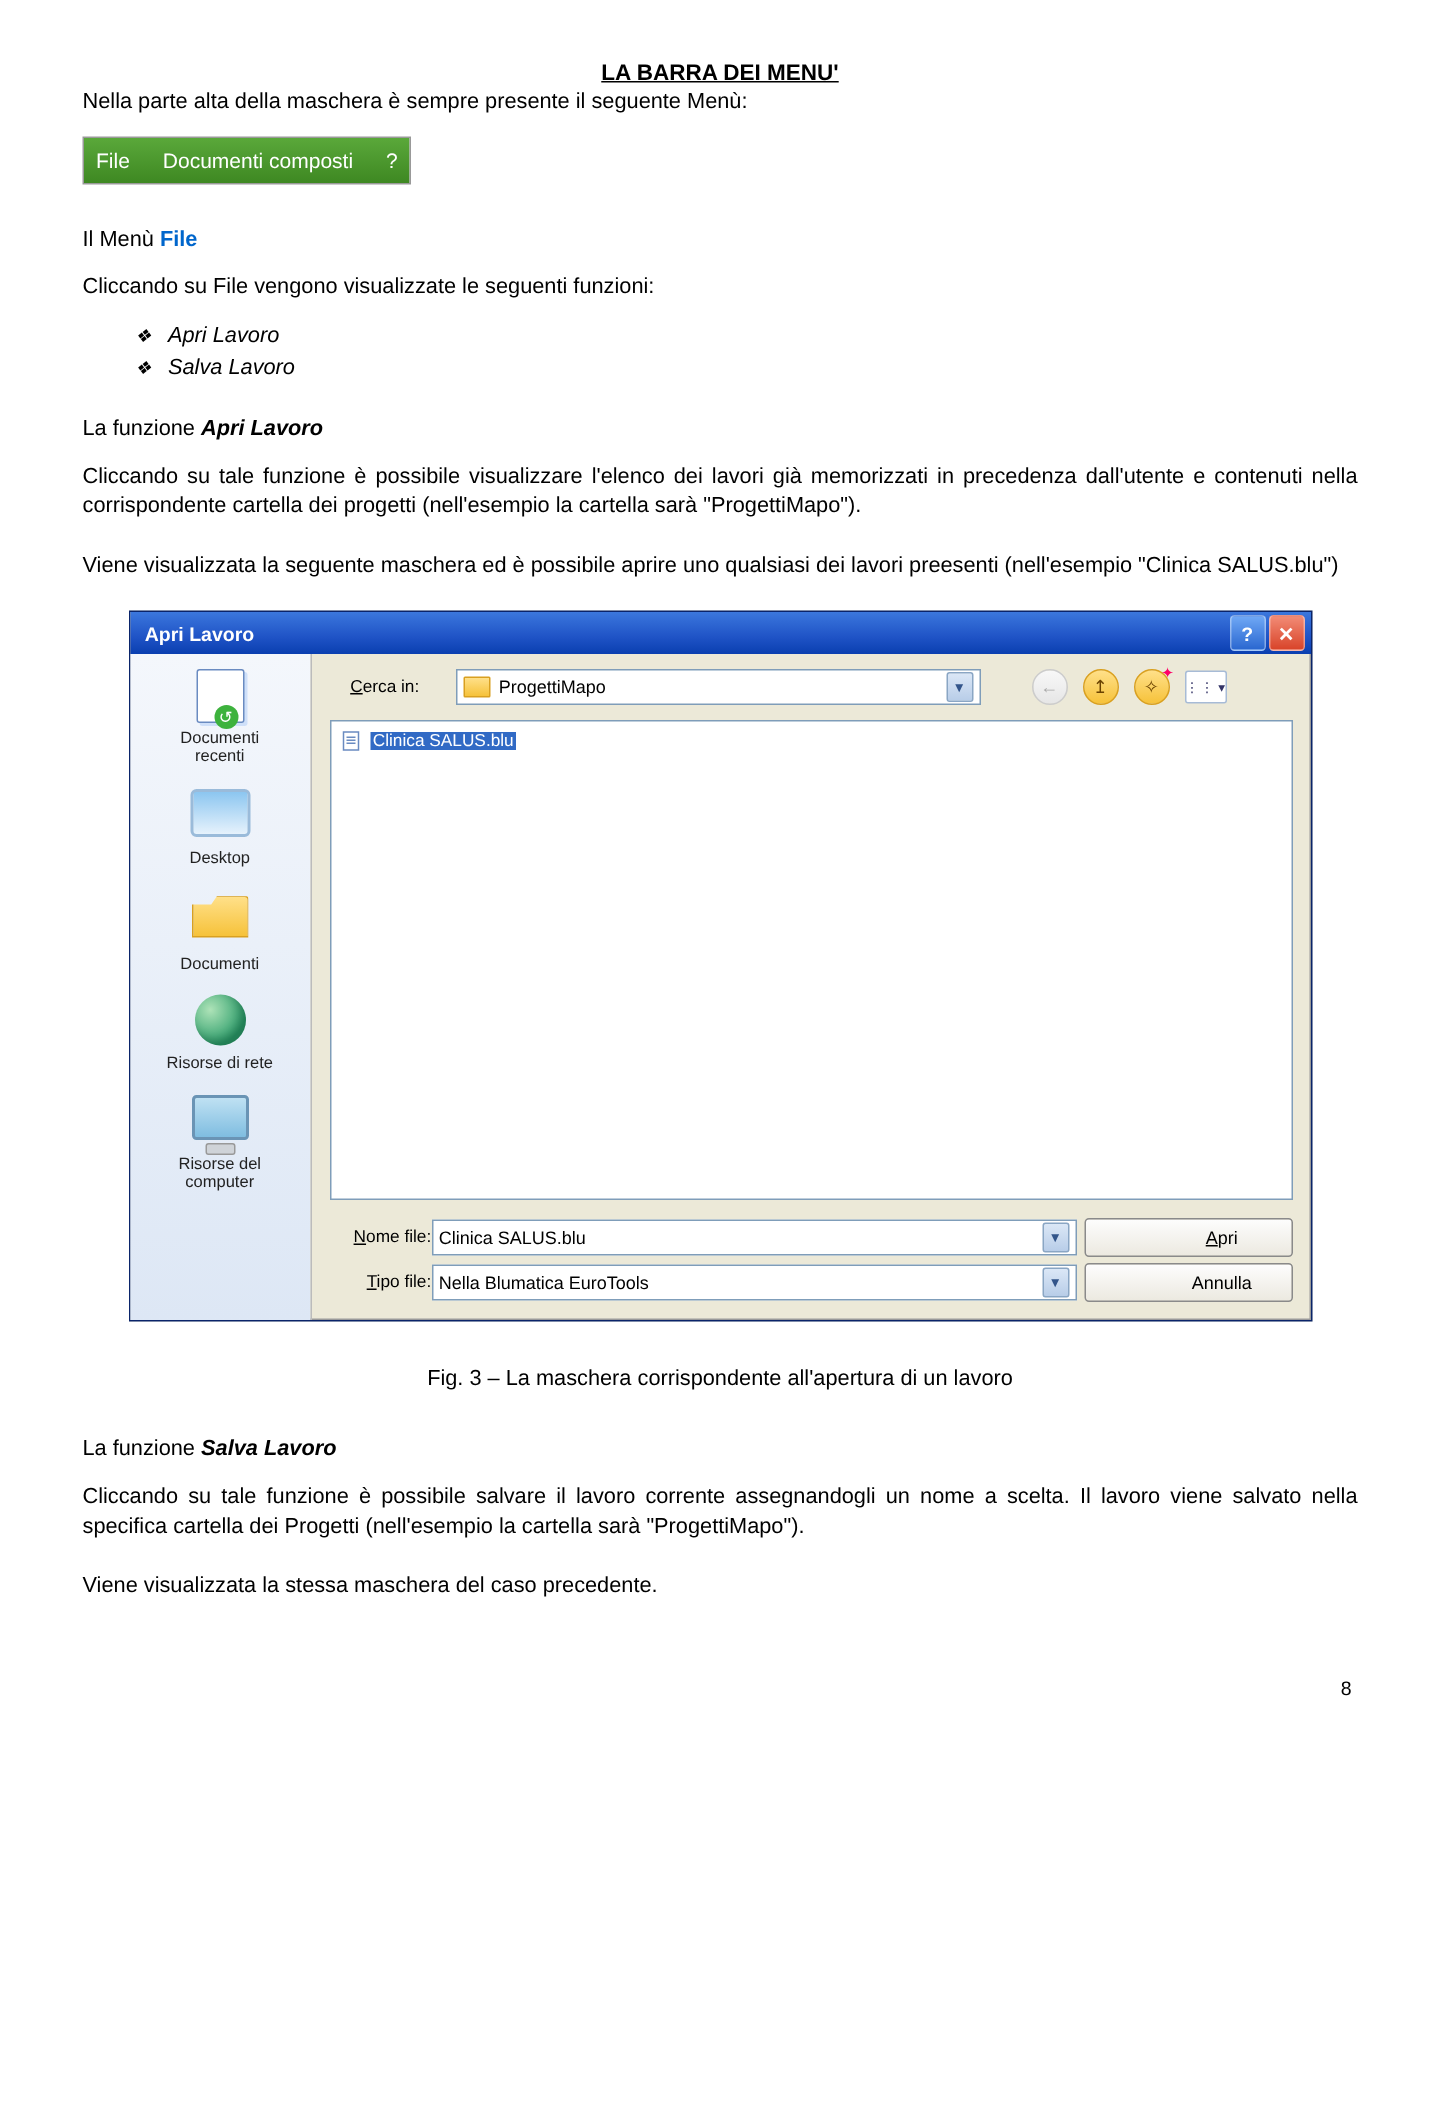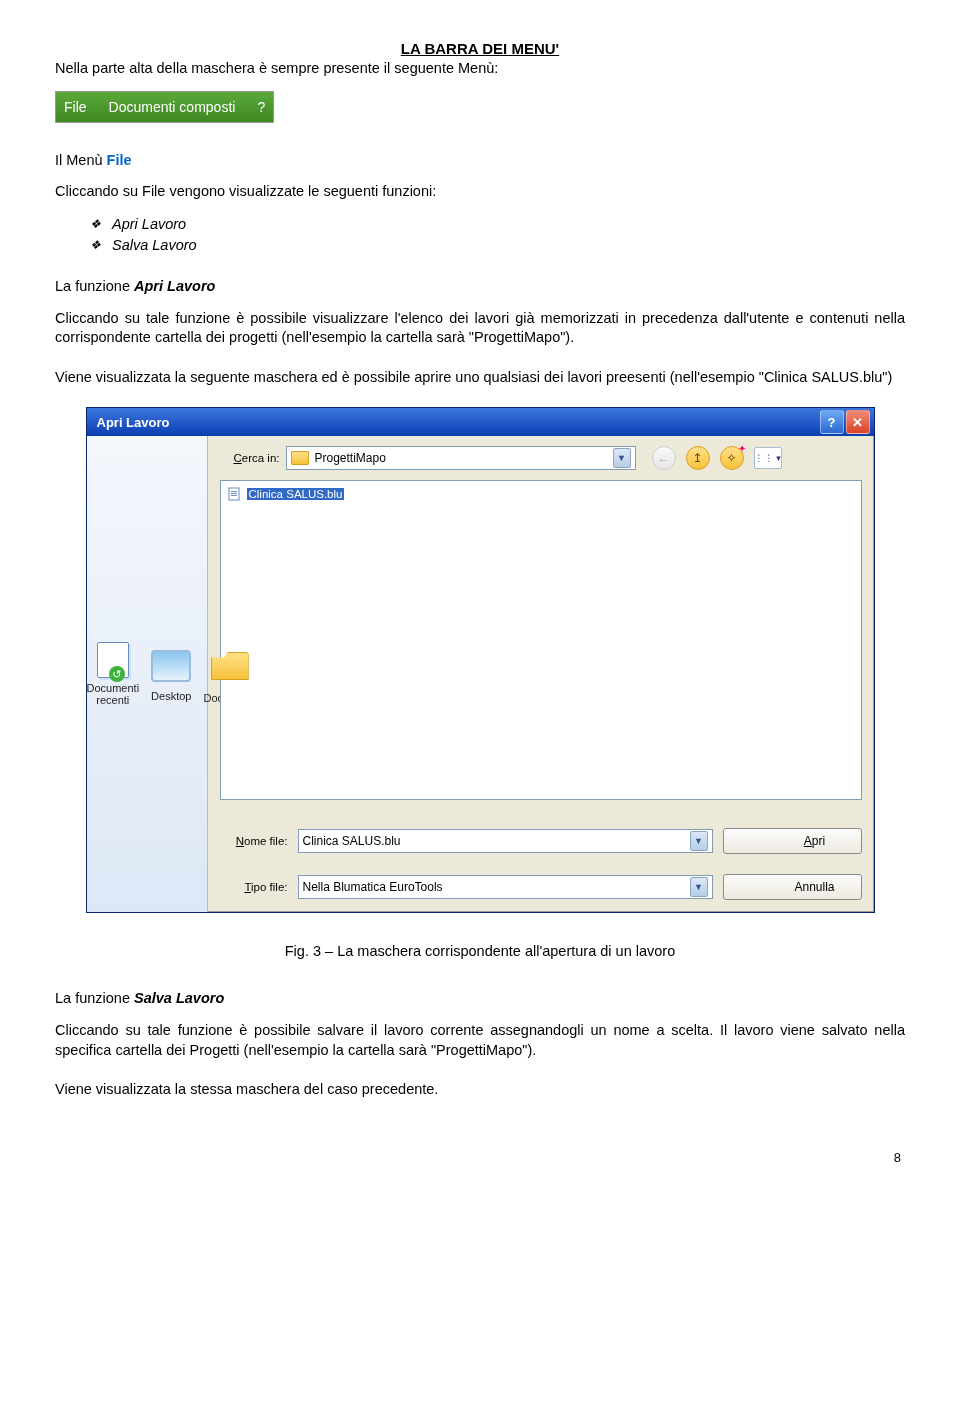--- a/index.html
+++ b/index.html
@@ -74,21 +74,21 @@
     font-weight: bold;
   }
   .tb-help { background: linear-gradient(#6fa8f5,#2a67d0); color:#fff;}
   .tb-close { background: linear-gradient(#f28b75,#d8442a); color:#fff;}
   .d-body { display: flex; }
   .places {
     width: 120px;
     background: linear-gradient(#f4f7fc, #dde7f5);
     border-right: 1px solid #bbb;
     padding: 10px 0;
-    display: flex; flex-direction: row; align-items: center;
+    display: flex; flex-direction: column; align-items: center;
     gap: 12px;
   }
   .place {
     text-align: center; width: 110px;
     font-size: 11px; color: #222;
     cursor: default;
   }
   .place .ico {
     width: 40px; height: 38px; margin: 0 auto 2px;
     border-radius: 6px;
@@ -98,21 +98,21 @@
   .ico-recent::after { content:"↺"; position:absolute; right:8px; bottom:-2px; background:#3db23d; color:#fff; width:16px; height:16px; border-radius:50%; font-size:11px; display:flex;align-items:center;justify-content:center;}
   .ico-desktop::before { content:""; display:block; width:36px; height:28px; background:linear-gradient(#8cc6f0,#e6f2fc); border:2px solid #9abbda; border-radius:4px; margin:4px auto 0;}
   .ico-docs { position:relative;}
   .ico-docs::before { content:""; display:block; width:36px; height:26px; background:linear-gradient(#ffe089,#f6c23a); border-radius:3px 3px 0 0; border:1px solid #d9a020; margin:7px auto 0; clip-path: polygon(0 20%, 35% 20%, 45% 0, 100% 0, 100% 100%, 0 100%);}
   .ico-computer::before { content:""; display:block; width:34px; height:26px; background:linear-gradient(#bfe1f3,#7fbde0); border:2px solid #6a94b5; border-radius:3px; margin:3px auto 0;}
   .ico-computer::after { content:""; display:block; width:18px; height:6px; background:#cfd3d8; border:1px solid #999; margin:2px auto 0; border-radius:2px;}
   .ico-net::before { content:""; display:block; width:34px; height:34px; background:radial-gradient(circle at 30% 30%, #aee3b8, #2a9c69 70%); border-radius:50%; margin:2px auto 0; box-shadow:inset -4px -4px 6px rgba(0,0,0,.2);}
   
   .d-main { flex:1; display:flex; flex-direction:column; }
   .look-row {
-    display:flex; align-items:center; gap:6px;
+    display:flex; align-items:center; gap:24px;
     padding: 10px 12px 6px;
   }
   .look-row .lbl { width:60px; text-align:right; }
   .combo {
     flex: 1; max-width: 340px; height: 22px;
     border: 1px solid #7f9db9; background:#fff;
     display:flex; align-items:center; padding: 0 4px; gap:6px;
     font-size: 12px;
   }
   .combo .arrow {
@@ -134,21 +134,21 @@
   .file-area {
     margin: 4px 12px 8px; background:#fff; border:1px solid #7f9db9;
     height: 310px; padding: 4px;
   }
   .file-item { display:flex; align-items:center; gap:4px; height:18px; padding:0 2px; font-size:11.5px;}
   .file-item.sel .txt { background:#316ac5; color:#fff; padding:0 2px;}
   .file-ico { width:16px; height:14px; display:flex;align-items:center;justify-content:center;}
   .file-ico svg{ display:block;}
   
   .bottom-rows { padding: 0 12px 12px; }
-  .brow { display:flex; align-items:center; gap:10px; margin-top:20px;}
+  .brow { display:flex; align-items:center; gap:0; margin-top:4px;}
   .brow .lbl { width:68px; text-align:right; }
   .brow .combo { max-width: 420px;}
   .btn {
     min-width: 92px; height:24px;
     background: linear-gradient(#fdfdfd,#ece9e0);
     border:1px solid #8a8a8a; border-radius:3px;
     font-size:12px; display:flex;align-items:center;justify-content:center;
     margin-left: auto;
     padding-left: 45px;
   }

